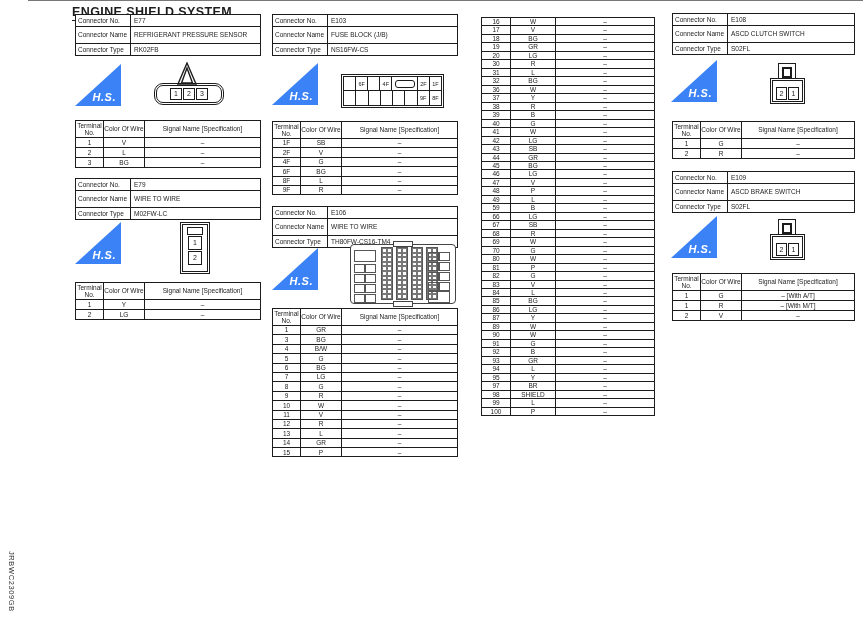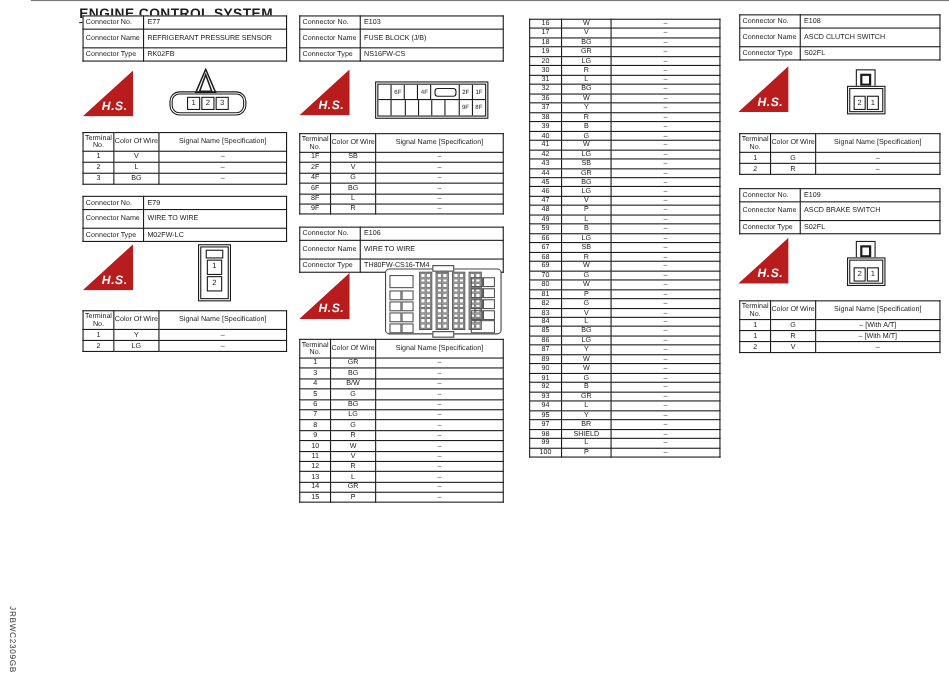--- a/index.html
+++ b/index.html
@@ -26,21 +26,21 @@
   .term th.c1{width:27px;}
   .term th.c2{width:40px;}
   .term td{height:8.4px;text-align:center;}
   .t9 td{height:9px;}
   .cont{position:absolute;}
   .cont td{height:7.45px;font-size:6.5px;text-align:center;}
   .cont td.c1{width:28px;}
   .cont td.c2{width:44px;}
 
   
-  .hs{position:absolute;width:46px;height:42px;background:#b91c1c;
+  .hs{position:absolute;width:46px;height:42px;background:#3b82f6;
       clip-path:polygon(100% 0,100% 100%,0 100%);}
   .hs span{position:absolute;right:5px;bottom:3px;color:#fff;font-weight:bold;
            font-style:italic;font-size:11px;letter-spacing:.5px;}
 
   
   .cavity{display:inline-block;border:1px solid #1c1c1c;text-align:center;
           font-size:7px;background:#fff;}
   
   .e77-draw{position:absolute;left:147px;top:62px;width:80px;height:46px;}
   .e77-tab{position:absolute;left:29px;top:0;}
@@ -92,21 +92,21 @@
   .sw-body-in{width:100%;height:100%;border:1px solid #1c1c1c;box-sizing:border-box;
               display:flex;align-items:flex-end;justify-content:center;gap:1px;padding-bottom:1px;}
   .sw-body-in .cavity{width:9px;height:11px;line-height:11px;}
 </style>
 </head>
 <body>
 
 <div id="page">
   <div class="edge-top"></div>
 
-  <div class="page-title">ENGINE CONTROL SYSTEM</div>
+  <div class="page-title">ENGINE SHIELD SYSTEM</div>
   <div class="doc-code">JRBWC2309GB</div>
 
   <table class="hdr" style="left:75px;top:14px;width:186px;">
     <tbody>
         <tr class="r1">
           <td class="lbl">Connector No.</td>
         <td class="val">E77</td>
         </tr>
     <tr class="r2">
           <td class="lbl">Connector Name</td>

